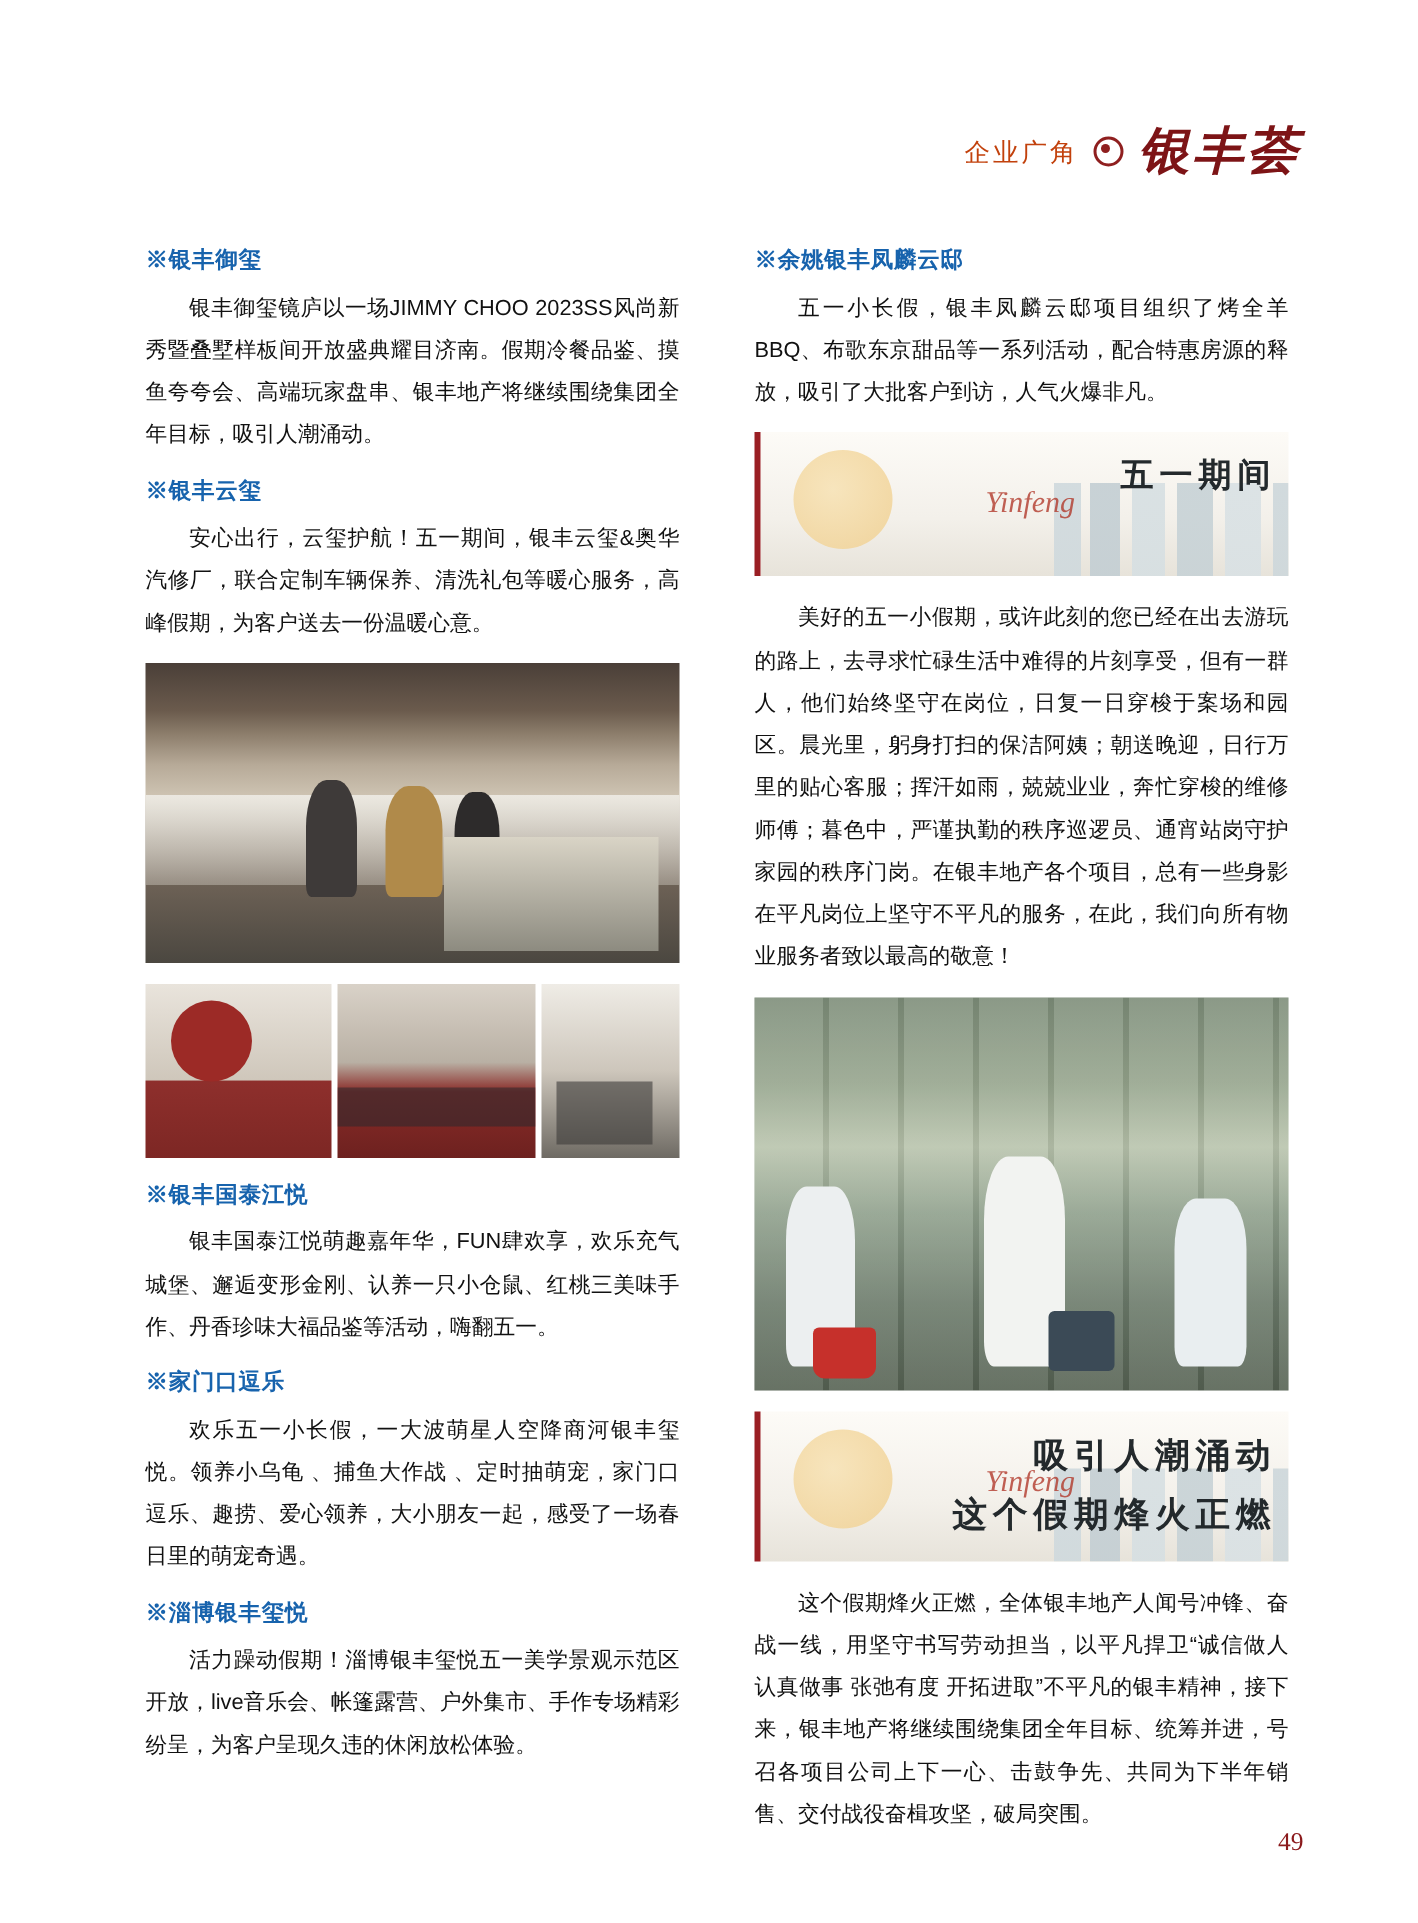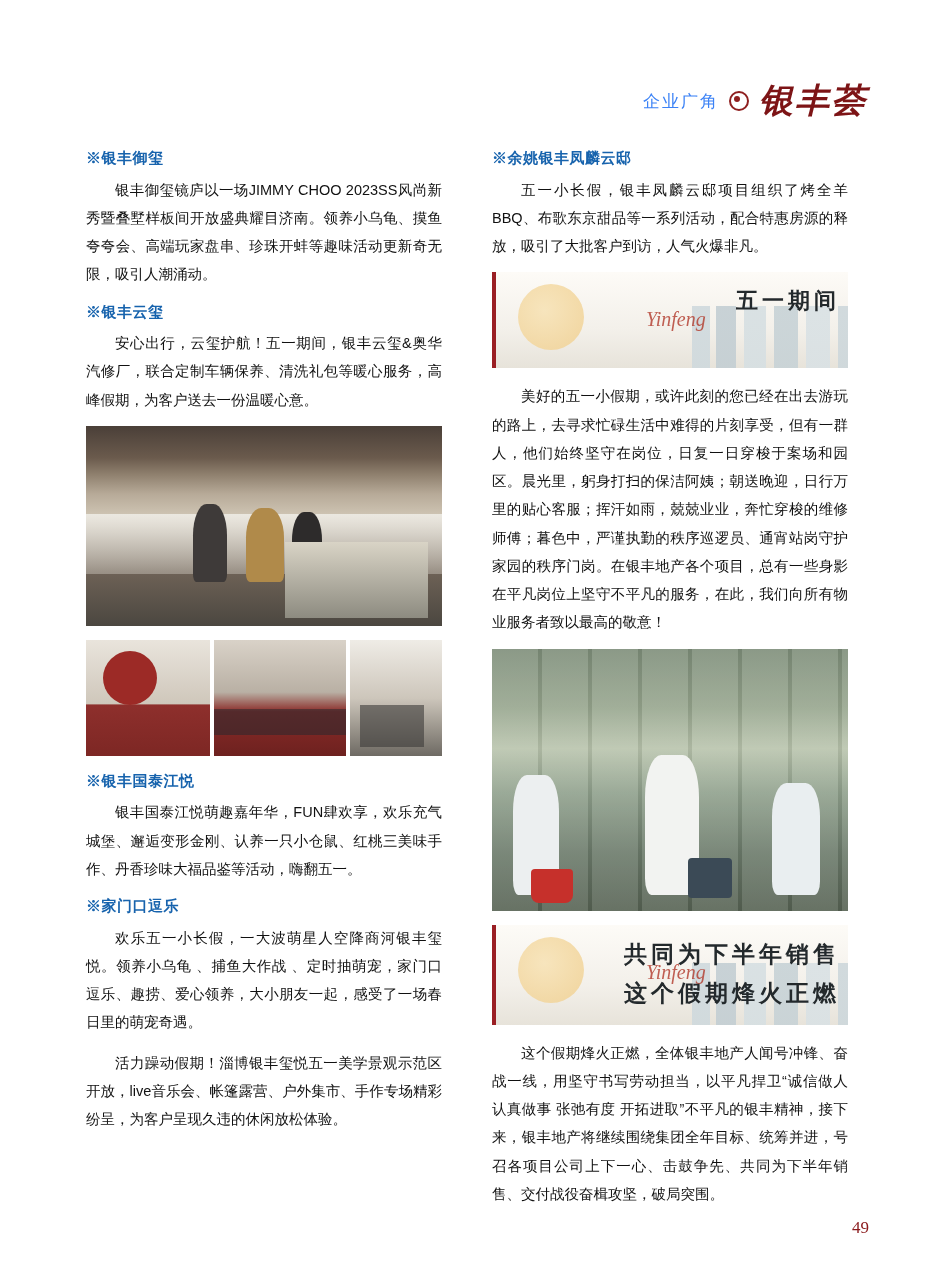--- a/index.html
+++ b/index.html
@@ -21,21 +21,21 @@
     position: absolute;
     top: 78px;
     right: 78px;
     display: flex;
     align-items: center;
     gap: 10px;
   }
   .header-label {
     font-size: 17px;
     letter-spacing: 2px;
-    color: #3b82f6;
+    color: #c2410c;
     font-family: "Liberation Serif", serif;
   }
   .header-mark {
     width: 16px;
     height: 16px;
     border-radius: 50%;
     border: 2px solid #8f1f1f;
     display: inline-block;
     position: relative;
   }
@@ -54,22 +54,23 @@
     color: #7d1416;
     font-family: "Liberation Serif", serif;
     font-weight: bold;
     letter-spacing: 2px;
     font-style: italic;
   }
 
   
   .col {
     position: absolute;
-    top: 147px;
+    top: 163px;
     width: 356px;
+    margin-left: 11px;
   }
   .col-left { left: 86px; }
   .col-right { left: 492px; }
 
   h2.sec-title {
     font-size: 15px;
     color: #1763ad;
     font-weight: bold;
     margin: 0 0 6px 0;
     letter-spacing: 0.5px;
@@ -258,21 +259,21 @@
 
 <div class="page-header">
   <span class="header-label">企业广角</span>
   <span class="header-mark"></span>
   <span class="header-brand">银丰荟</span>
 </div>
 
 <div class="col col-left">
 
   <h2 class="sec-title">※银丰御玺</h2>
-  <p class="para">银丰御玺镜庐以一场JIMMY CHOO 2023SS风尚新秀暨叠墅样板间开放盛典耀目济南。领养小乌龟、摸鱼夸夸会、高端玩家盘串、珍珠开蚌等趣味活动更新奇无限，吸引人潮涌动。</p>
+  <p class="para">银丰御玺镜庐以一场JIMMY CHOO 2023SS风尚新秀暨叠墅样板间开放盛典耀目济南。假期冷餐品鉴、摸鱼夸夸会、高端玩家盘串、银丰地产将继续围绕集团全年目标，吸引人潮涌动。</p>
 
   <h2 class="sec-title">※银丰云玺</h2>
   <p class="para">安心出行，云玺护航！五一期间，银丰云玺&amp;奥华汽修厂，联合定制车辆保养、清洗礼包等暖心服务，高峰假期，为客户送去一份温暖心意。</p>
 
   <div class="photo ph-gallery">
     <span class="figA"></span>
     <span class="figB"></span>
     <span class="figC"></span>
     <span class="model"></span>
   </div>
@@ -282,20 +283,21 @@
     <div class="cell c2"></div>
     <div class="cell c3"></div>
   </div>
 
   <h2 class="sec-title">※银丰国泰江悦</h2>
   <p class="para">银丰国泰江悦萌趣嘉年华，FUN肆欢享，欢乐充气城堡、邂逅变形金刚、认养一只小仓鼠、红桃三美味手作、丹香珍味大福品鉴等活动，嗨翻五一。</p>
 
   <h2 class="sec-title">※家门口逗乐</h2>
   <p class="para">欢乐五一小长假，一大波萌星人空降商河银丰玺悦。领养小乌龟 、捕鱼大作战 、定时抽萌宠，家门口逗乐、趣捞、爱心领养，大小朋友一起，感受了一场春日里的萌宠奇遇。</p>
 
+  <h2 class="sec-title">※淄博银丰玺悦</h2>
   <p class="para">活力躁动假期！淄博银丰玺悦五一美学景观示范区开放，live音乐会、帐篷露营、户外集市、手作专场精彩纷呈，为客户呈现久违的休闲放松体验。</p>
 </div>
 
 <div class="col col-right">
 
   <h2 class="sec-title">※余姚银丰凤麟云邸</h2>
   <p class="para">五一小长假，银丰凤麟云邸项目组织了烤全羊BBQ、布歌东京甜品等一系列活动，配合特惠房源的释放，吸引了大批客户到访，人气火爆非凡。</p>
 
   <div class="banner">
     <span class="sun"></span>
@@ -314,21 +316,21 @@
     <span class="w3"></span>
     <span class="bucket"></span>
     <span class="bin"></span>
   </div>
 
   <div class="banner b2">
     <span class="sun"></span>
     <span class="skyline"></span>
     <span class="script">Yinfeng</span>
     <div class="btxt">
-      <div class="bl1">共同为下半年销售</div>
+      <div class="bl1">吸引人潮涌动</div>
       <div class="bl2">这个假期烽火正燃</div>
     </div>
   </div>
 
   <p class="para">这个假期烽火正燃，全体银丰地产人闻号冲锋、奋战一线，用坚守书写劳动担当，以平凡捍卫“诚信做人 认真做事 张弛有度 开拓进取”不平凡的银丰精神，接下来，银丰地产将继续围绕集团全年目标、统筹并进，号召各项目公司上下一心、击鼓争先、共同为下半年销售、交付战役奋楫攻坚，破局突围。</p>
 </div>
 
 <div class="page-number">49</div>
 
 </body></html>

